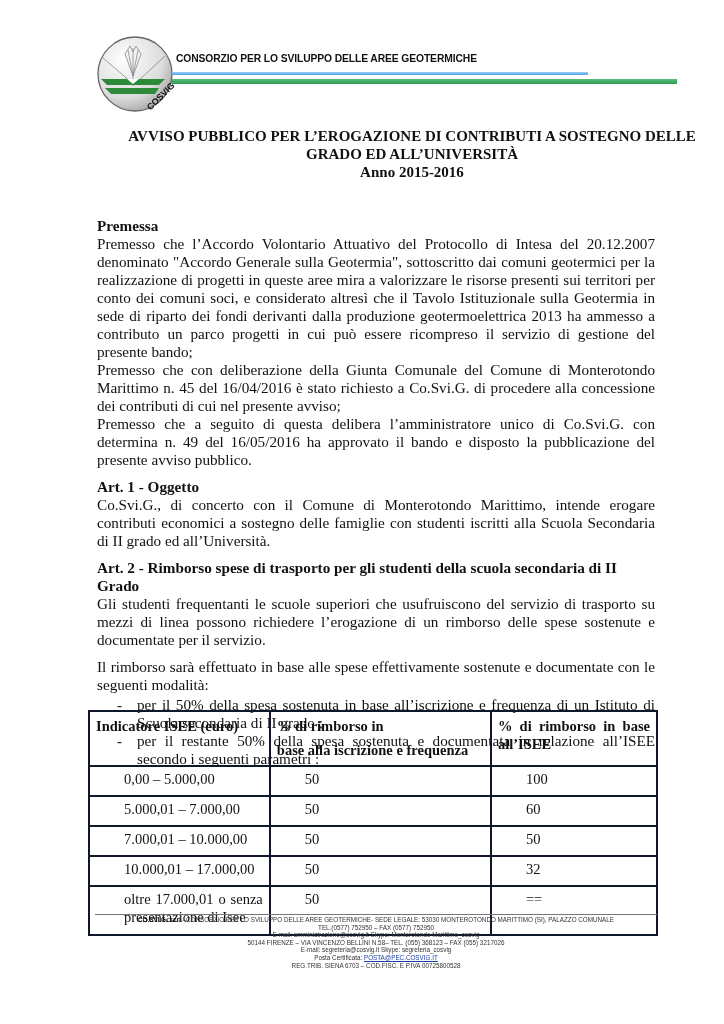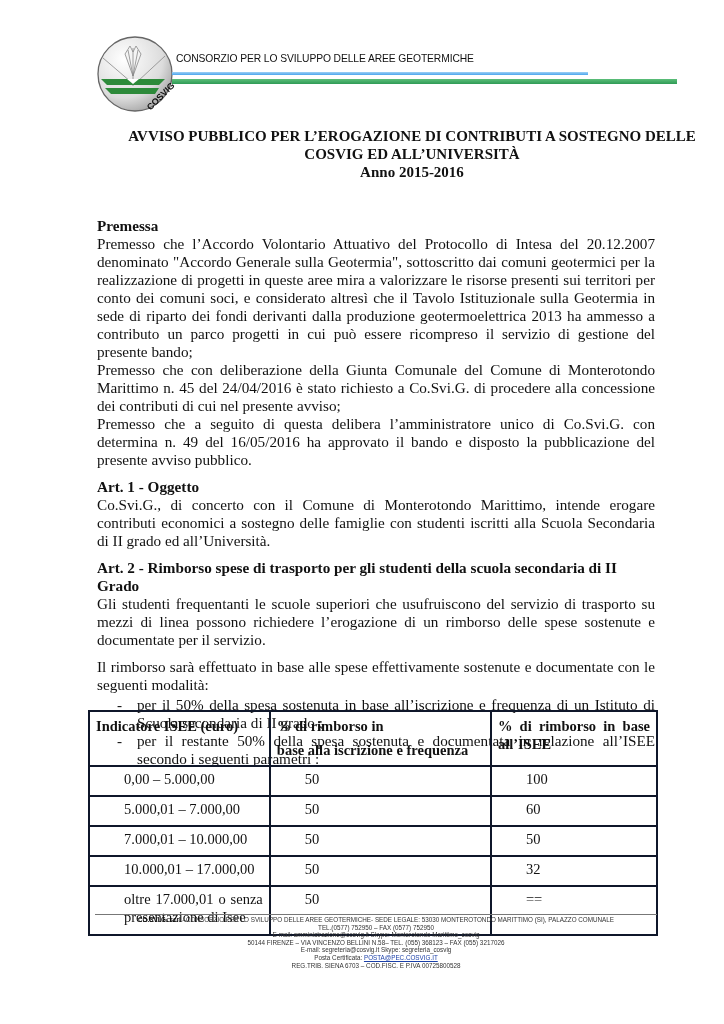--- a/index.html
+++ b/index.html
@@ -7,21 +7,21 @@
     width: 724px; height: 1024px; position: relative; overflow: hidden;
     font-family: "Liberation Serif", "DejaVu Serif", serif;
     color: #111;
   }
   .logo {
     position: absolute; left: 95px; top: 34px; width: 80px; height: 80px;
   }
   .org-name {
     position: absolute; left: 176px; top: 53px;
     font-family: "Liberation Sans", "DejaVu Sans", sans-serif;
-    font-weight: normal; font-size: 10.3px; letter-spacing: -0.1px; color: #111;
+    font-weight: bold; font-size: 10.3px; letter-spacing: -0.1px; color: #111;
   }
   .line-blue {
     position: absolute; left: 172px; top: 72px; width: 416px; height: 3px;
     background: linear-gradient(#9fd0f5, #4aa6ee);
   }
   .line-green {
     position: absolute; left: 172px; top: 79px; width: 505px; height: 5px;
     background: linear-gradient(#5cbf7a, #2f9a55);
   }
   .title {
@@ -93,28 +93,28 @@
     <path d="M10 54 L64 54 L60 60 L16 60 Z" fill="#2d8a3a"></path>
     <text x="46" y="74" font-family="Liberation Sans, sans-serif" font-weight="bold" font-size="9" fill="#111" transform="rotate(-45 54 64)">COSVIG</text>
   </svg>
 </div>
 <div class="org-name">CONSORZIO PER LO SVILUPPO DELLE AREE GEOTERMICHE</div>
 <div class="line-blue"></div>
 <div class="line-green"></div>
 
 <div class="title">
   <div>AVVISO PUBBLICO PER L’EROGAZIONE DI CONTRIBUTI A SOSTEGNO DELLE</div>
-  <div>COSVIG ED ALL’UNIVERSITÀ</div>
+  <div>GRADO ED ALL’UNIVERSITÀ</div>
   <div>Anno 2015-2016</div>
 </div>
 
 <div class="content">
   <h3>Premessa</h3>
   <p>Premesso che l’Accordo Volontario Attuativo del Protocollo di Intesa del 20.12.2007 denominato "Accordo Generale sulla Geotermia", sottoscritto dai comuni geotermici per la realizzazione di progetti in queste aree mira a valorizzare le risorse presenti sui territori per conto dei comuni soci, e considerato altresì che il Tavolo Istituzionale sulla Geotermia in sede di riparto dei fondi derivanti dalla produzione geotermoelettrica 2013 ha ammesso a contributo un parco progetti in cui può essere ricompreso il servizio di gestione del presente bando;</p>
-  <p>Premesso che con deliberazione della Giunta Comunale del Comune di Monterotondo Marittimo n. 45 del 24/04/2016 è stato richiesto a Co.Svi.G. di procedere alla concessione dei contributi di cui nel presente avviso;</p>
+  <p>Premesso che con deliberazione della Giunta Comunale del Comune di Monterotondo Marittimo n. 45 del 16/04/2016 è stato richiesto a Co.Svi.G. di procedere alla concessione dei contributi di cui nel presente avviso;</p>
   <p>Premesso che a seguito di questa delibera l’amministratore unico di Co.Svi.G. con determina n. 49 del  16/05/2016 ha approvato il bando e disposto la pubblicazione del presente avviso pubblico.</p>
   <div class="gap-m"></div>
   <h3>Art. 1 - Oggetto</h3>
   <p>Co.Svi.G., di concerto con il Comune di Monterotondo Marittimo, intende erogare contributi economici a sostegno delle famiglie con studenti iscritti alla Scuola Secondaria di II grado ed all’Università.</p>
   <div class="gap-m"></div>
   <h3>Art. 2 - Rimborso spese di trasporto per gli studenti della scuola secondaria di II Grado</h3>
   <p>Gli studenti frequentanti le scuole superiori che usufruiscono del servizio di trasporto su mezzi di linea possono richiedere l’erogazione di un rimborso delle spese sostenute e documentate per il servizio.</p>
   <div class="gap-m"></div>
   <p>Il rimborso sarà effettuato in base alle spese effettivamente sostenute e documentate con le seguenti modalità:</p>
   <ul class="list">

